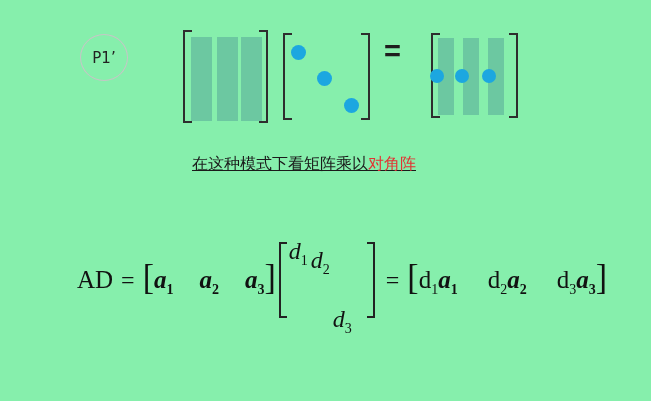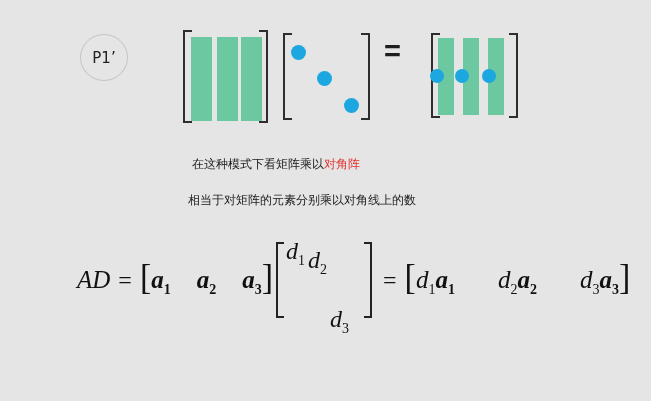--- a/index.html
+++ b/index.html
@@ -7,21 +7,21 @@
     --blue: #1CA7E0;
     --red: #E23333;
     --ink: #1b1b1b;
     --bracket: #2e2e2e;
   }
   html, body { margin: 0; padding: 0; background: #ffffff; }
   .stage {
     position: relative;
     width: 651px;
     height: 401px;
-    background: #e5e5e5;
+    background: #86efac;
     overflow: hidden;
     font-family: "Liberation Sans", "DejaVu Sans", sans-serif;
   }
 
   
   .badge {
     position: absolute;
     left: 80px; top: 34px;
     width: 48px; height: 47px;
     border: 1.5px solid #c6c6c6;
@@ -64,55 +64,56 @@
     position: absolute;
     left: 384px; top: 35px;
     font-weight: 700;
     font-size: 29px;
     color: #1e1e1e;
   }
 
   
   .cap {
     position: absolute;
-    font-size: 12px;
+    font-size: 16px;
     color: var(--ink);
     white-space: nowrap;
     line-height: 24px;
+    text-decoration: underline;
   }
   .cap1 { left: 192px; top: 152px; }
   .cap2 { left: 188px; top: 188px; }
   .red-text { color: var(--red); }
 
   
   .formula {
     position: absolute;
     left: 77px; top: 242px;
     height: 76px;
     display: flex;
     align-items: center;
     font-family: "Liberation Serif", "DejaVu Serif", serif;
     font-size: 25px;
     color: #111;
     white-space: nowrap;
   }
-  .it  { font-style: italic; }
+  .it  { }
   .vec { font-style: italic; font-weight: 700; }
   .op  { margin: 0 8px; font-size: 24px; font-style: normal; }
   .brk {
     font-size: 34px;
     font-style: normal;
     position: relative; top: -3px;
     transform: scaleY(1.05);
   }
   .formula sub { font-size: 14px; font-style: normal; line-height: 0; vertical-align: -6px; }
   .bsub { font-weight: 700; }
   .rvec + .rvec { margin-left: 26px; }
   .rvec:first-of-type { margin-left: 2px; }
-  .rent + .rent { margin-left: 43px; }
+  .rent + .rent { margin-left: 30px; }
   .rent:first-of-type { margin-left: 2px; }
 
   .diagm {
     position: relative;
     width: 96px; height: 76px;
     margin: 0 3px;
     flex: none;
   }
   .diagm .dbrk-l, .diagm .dbrk-r { position: absolute; top: 0; bottom: 0; width: 8px; box-sizing: border-box; }
   .diagm .dbrk-l { left: 0;  border-left: 2px solid #222;  border-top: 2px solid #222; border-bottom: 2px solid #222; }
@@ -156,21 +157,20 @@
     <i class="bar b2"></i>
     <i class="bar b3"></i>
     <i class="dot d1"></i>
     <i class="dot d2"></i>
     <i class="dot d3"></i>
   </div>
 
   <div class="cap cap1">
     <span>在这种模式下看矩阵乘以</span><span class="red-text">对角阵</span>
   </div>
-  <div class="cap cap2">相当于对矩阵的元素分别乘以对角线上的数</div>
 
   <div class="formula">
     <span class="it">AD</span>
     <span class="op">=</span>
     <span class="brk">[</span>
     <span class="rvec"><span class="vec">a</span><sub class="bsub">1</sub></span>
     <span class="rvec"><span class="vec">a</span><sub class="bsub">2</sub></span>
     <span class="rvec"><span class="vec">a</span><sub class="bsub">3</sub></span>
     <span class="brk">]</span>
 

